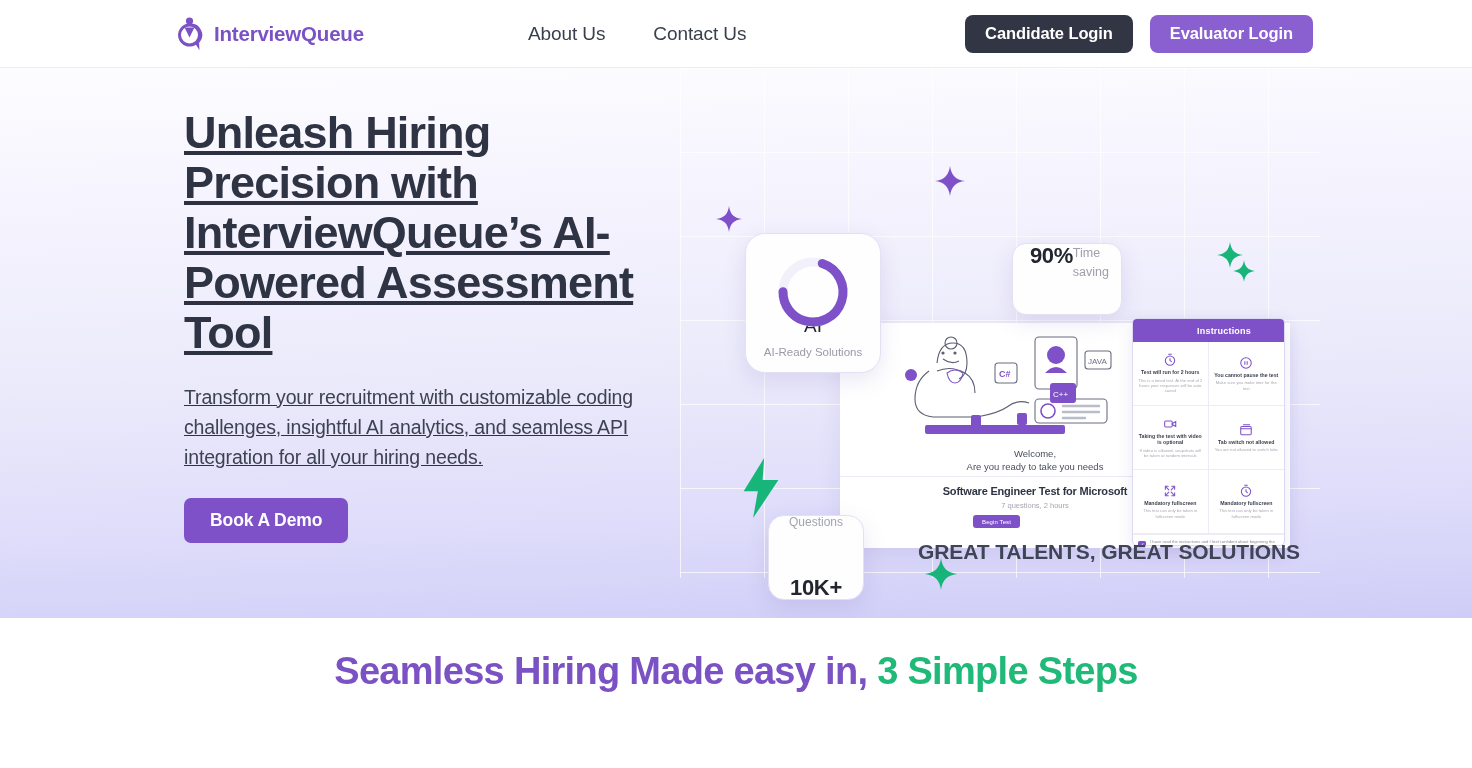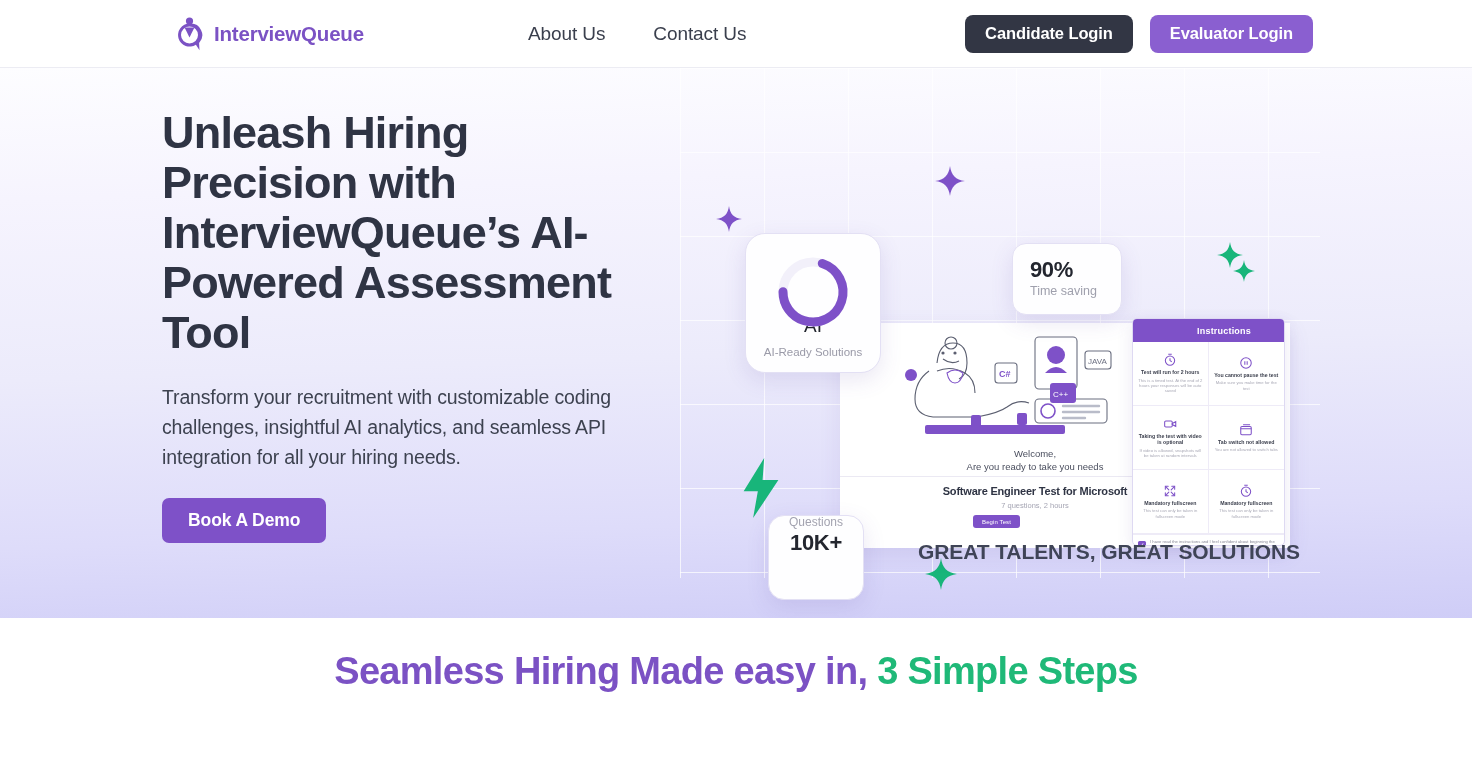--- a/index.html
+++ b/index.html
@@ -63,21 +63,21 @@
   }
   .hero-grid{
     position:absolute; left:680px; top:0; width:640px; height:510px;
     background-image:
       linear-gradient(to right, rgba(255,255,255,.72) 1px, transparent 1px),
       linear-gradient(to bottom, rgba(255,255,255,.72) 1px, transparent 1px);
     background-size:84px 84px;
     pointer-events:none;
   }
   .hero-left{
-    position:absolute; left:162px; top:40px; width:470px;
+    position:absolute; left:184px; top:40px; width:470px;text-decoration:underline;
   }
   h1.hero-title{
     font-size:45px; line-height:50px; font-weight:700; color:#2f3444;
     letter-spacing:-0.8px; margin-bottom:24px;
   }
   p.hero-sub{
     font-size:19.5px; line-height:30px; color:#3d4250; letter-spacing:-0.15px;
     width:455px; margin-bottom:26px;
   }
   .btn-demo{
@@ -96,28 +96,28 @@
   
   .card-ai{ left:65px; top:105px; width:136px; height:140px;
     display:flex; flex-direction:column; align-items:center; justify-content:flex-end;
     padding-bottom:14px; border-radius:20px; }
   .ai-ring{ position:absolute; top:14px; left:50%; transform:translateX(-50%); }
   .ai-label{ font-size:19px; font-weight:500; color:#23262f; line-height:1; margin-bottom:12px;}
   .ai-sub{ font-size:11.5px; color:#9a9aa8; line-height:1; }
 
   
   .card-90{ left:332px; top:115px; width:110px; height:72px;
-    display:flex; flex-direction:column; justify-content:center; padding-left:17px;
+    display:flex; flex-direction:row; justify-content:center; padding-left:17px;
     border-radius:14px;}
   .n90{ font-size:22px; font-weight:700; color:#23262f; line-height:1.1; letter-spacing:-0.4px;}
   .n90s{ font-size:12.5px; color:#9fa0ad; line-height:1.5;}
 
   
   .card-q{ left:88px; top:387px; width:96px; height:85px;
-    display:flex; flex-direction:column; align-items:center; justify-content:flex-start;
+    display:flex; flex-direction:column; align-items:center; justify-content:space-between;
     gap:4px; border-radius:16px;}
   .qlab{ font-size:12px; color:#a3a3b0; line-height:1;}
   .qval{ font-size:22px; font-weight:700; color:#23262f; line-height:1; letter-spacing:-0.3px;}
 
   
   .panel{
     position:absolute; left:160px; top:195px; width:450px; height:225px;
     background:#ffffff; box-shadow:0 6px 20px rgba(90,70,160,.10);
   }
   .panel-illus{ position:absolute; left:45px; top:10px; width:300px; height:110px;}

